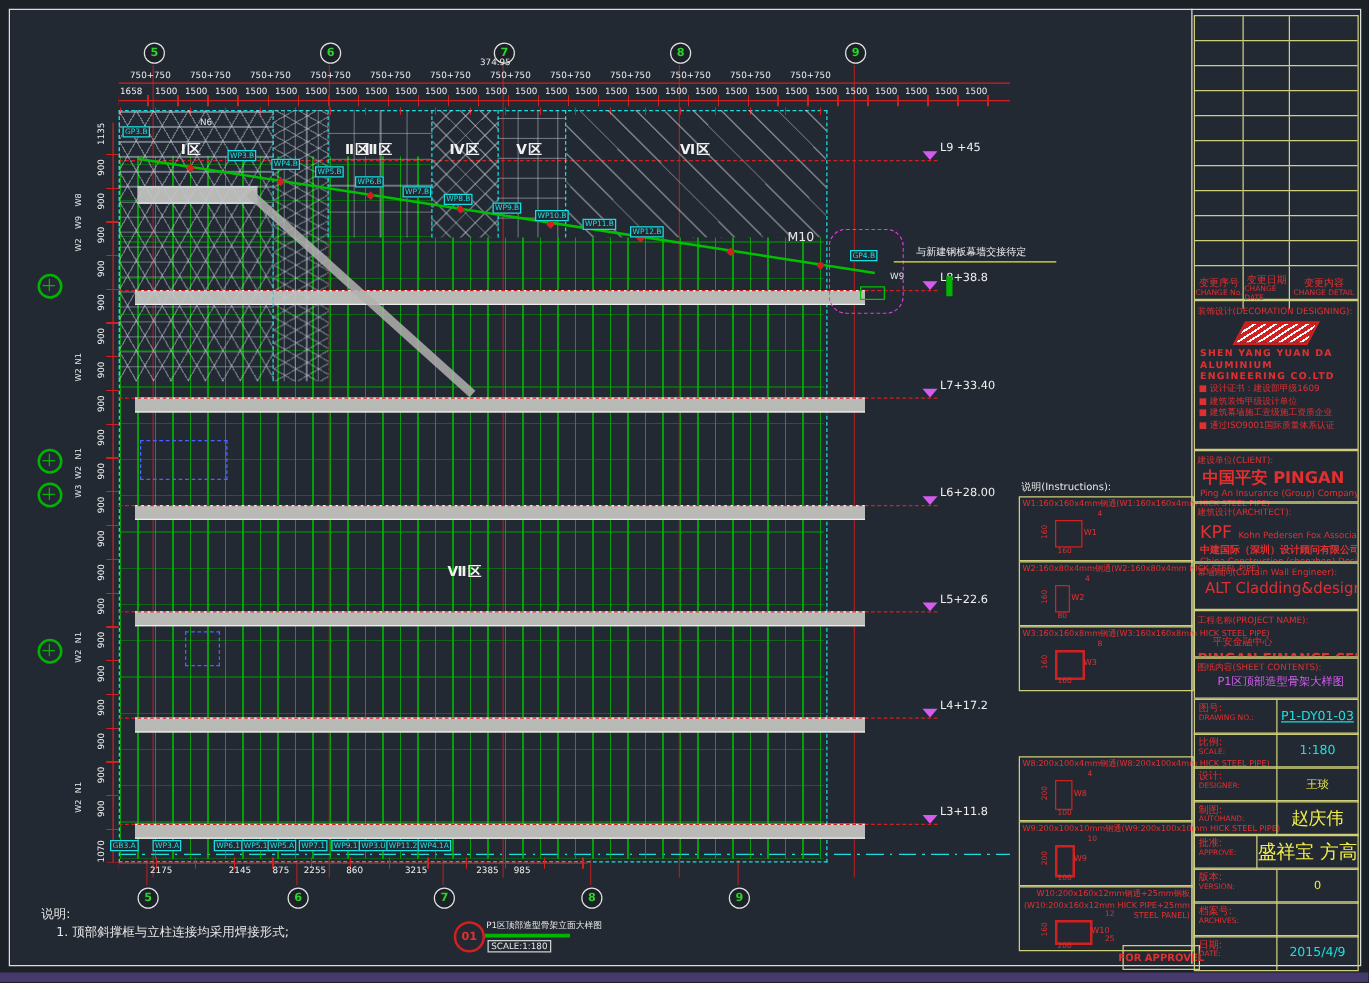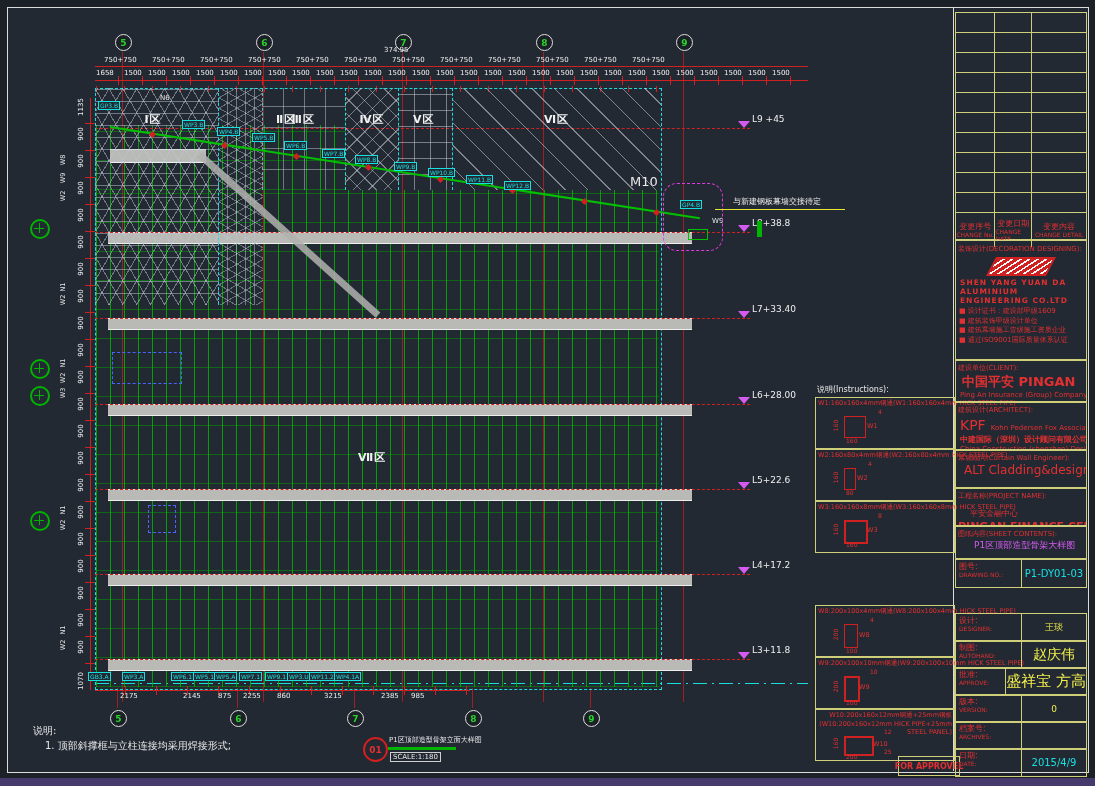--- a/index.html
+++ b/index.html
@@ -233,21 +233,21 @@
       <div class="abs cyanbox nw" style="left: 252px; top: 133px;">WP5.B</div>
       <div class="abs cyanbox nw" style="left: 284px; top: 141px;">WP6.B</div>
       <div class="abs cyanbox nw" style="left: 322px; top: 149px;">WP7.B</div>
       <div class="abs cyanbox nw" style="left: 355px; top: 155px;">WP8.B</div>
       <div class="abs cyanbox nw" style="left: 394px; top: 162px;">WP9.B</div>
       <div class="abs cyanbox nw" style="left: 428px; top: 168px;">WP10.B</div>
       <div class="abs cyanbox nw" style="left: 466px; top: 175px;">WP11.B</div>
       <div class="abs cyanbox nw" style="left: 504px; top: 181px;">WP12.B</div>
       <div class="abs cyanbox nw" style="left: 98px; top: 101px;">GP3.B</div>
       <div class="abs" style="left: 160px; top: 94px; font-size: 7px; color: rgb(232, 232, 232);">N6</div>
-      <div class="abs" style="left: 630px; top: 174px; font-size: 13px; color: rgb(232, 232, 232);">M10</div>
+      <div class="abs" style="left: 630px; top: 185px; font-size: 10px; color: rgb(232, 232, 232);">M10</div>
       <div class="abs" style="left: 712px; top: 217px; font-size: 7px; color: rgb(232, 232, 232);">W9</div>
       <div class="abs" style="left: 663px; top: 183px; width: 58px; height: 66px; border: 1px dashed rgb(226, 58, 226); border-radius: 14px;"></div>
       <div class="abs cyanbox nw" style="left: 680px; top: 200px;">GP4.B</div>
       <div class="abs" style="left: 688px; top: 229px; width: 18px; height: 9px; border: 1px solid rgb(0, 192, 0);"></div>
       <div class="abs" style="left: 757px; top: 221px; width: 5px; height: 16px; background: rgb(0, 180, 0);"></div>
       <div class="abs" style="left: 733px; top: 196px; font-size: 8px; color: rgb(239, 239, 239); white-space: nowrap;">与新建钢板幕墙交接待定</div>
       <div class="abs" style="left: 715px; top: 209px; width: 130px; height: 1px; background: rgb(232, 232, 48);"></div>
       <div class="abs" style="left: 112px; top: 352px; width: 68px; height: 30px; border: 1px dashed rgb(72, 102, 255);"></div>
       <div class="abs" style="left: 148px; top: 505px; width: 26px; height: 26px; border: 1px dashed rgb(72, 102, 255);"></div>
       <div class="abs cyanbox nw" style="left: 88px; top: 672px;">GB3.A</div>
@@ -456,21 +456,28 @@
     <div class="red nw" style="font-size:7px;margin:2px 2px 0 2px;">图纸内容(SHEET CONTENTS):</div>
     <div class="magT nw" style="font-size:9px;margin-left:18px;">P1区顶部造型骨架大样图</div>
   </div>
 
   <div id="tb-rows" class="tb-sec" style="top:559px;height:216px;">
       <div style="position: absolute; left: 0px; top: 0px; width: 130px; height: 27px; border: 1px solid rgb(207, 207, 122); display: flex;">
         <div style="width: 62px; border-right: 1px solid rgb(207, 207, 122); color: rgb(226, 48, 48); padding: 2px 0px 0px 3px;">
           <div class="tbl-lab-cn">图号:</div>
           <div class="tbl-lab-en">DRAWING NO.:</div>
         </div>
-        <div style="flex: 1 1 0%; display: flex; align-items: center; justify-content: center; font-size: 10px; color: rgb(24, 224, 224); white-space: nowrap;">P1-DY01-03</div>
+        <div style="flex: 1 1 0%; display: flex; align-items: center; justify-content: center; font-size: 10px; color: rgb(24, 224, 224); white-space: nowrap; text-decoration: underline;">P1-DY01-03</div>
+      </div>
+      <div style="position: absolute; left: 0px; top: 27px; width: 130px; height: 27px; border: 1px solid rgb(207, 207, 122); display: flex;">
+        <div style="width: 62px; border-right: 1px solid rgb(207, 207, 122); color: rgb(226, 48, 48); padding: 2px 0px 0px 3px;">
+          <div class="tbl-lab-cn">比例:</div>
+          <div class="tbl-lab-en">SCALE:</div>
+        </div>
+        <div style="flex: 1 1 0%; display: flex; align-items: center; justify-content: center; font-size: 10px; color: rgb(24, 224, 224); white-space: nowrap;">1:180</div>
       </div>
       <div style="position: absolute; left: 0px; top: 54px; width: 130px; height: 27px; border: 1px solid rgb(207, 207, 122); display: flex;">
         <div style="width: 62px; border-right: 1px solid rgb(207, 207, 122); color: rgb(226, 48, 48); padding: 2px 0px 0px 3px;">
           <div class="tbl-lab-cn">设计:</div>
           <div class="tbl-lab-en">DESIGNER:</div>
         </div>
         <div style="flex: 1 1 0%; display: flex; align-items: center; justify-content: center; font-size: 9px; color: rgb(240, 238, 74); white-space: nowrap;">王琰</div>
       </div>
       <div style="position: absolute; left: 0px; top: 81px; width: 130px; height: 27px; border: 1px solid rgb(207, 207, 122); display: flex;">
         <div style="width: 62px; border-right: 1px solid rgb(207, 207, 122); color: rgb(226, 48, 48); padding: 2px 0px 0px 3px;">

